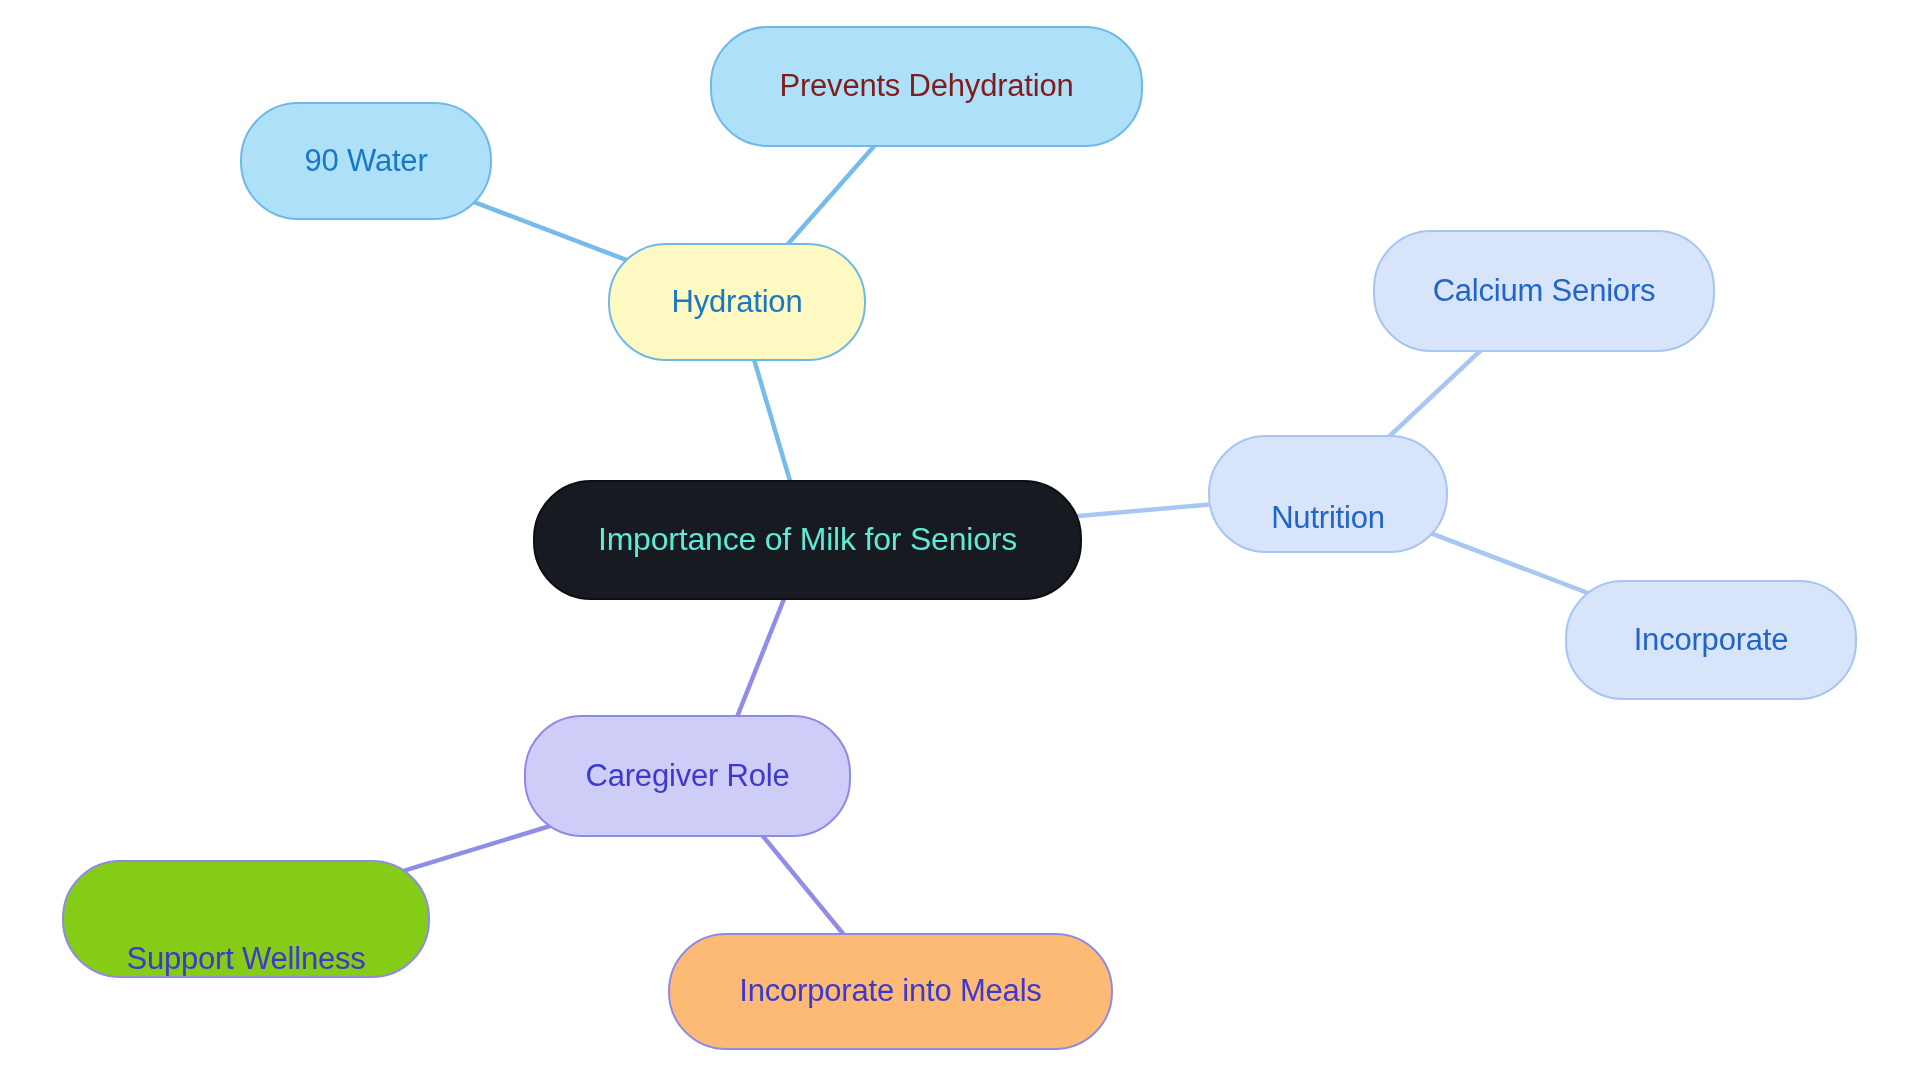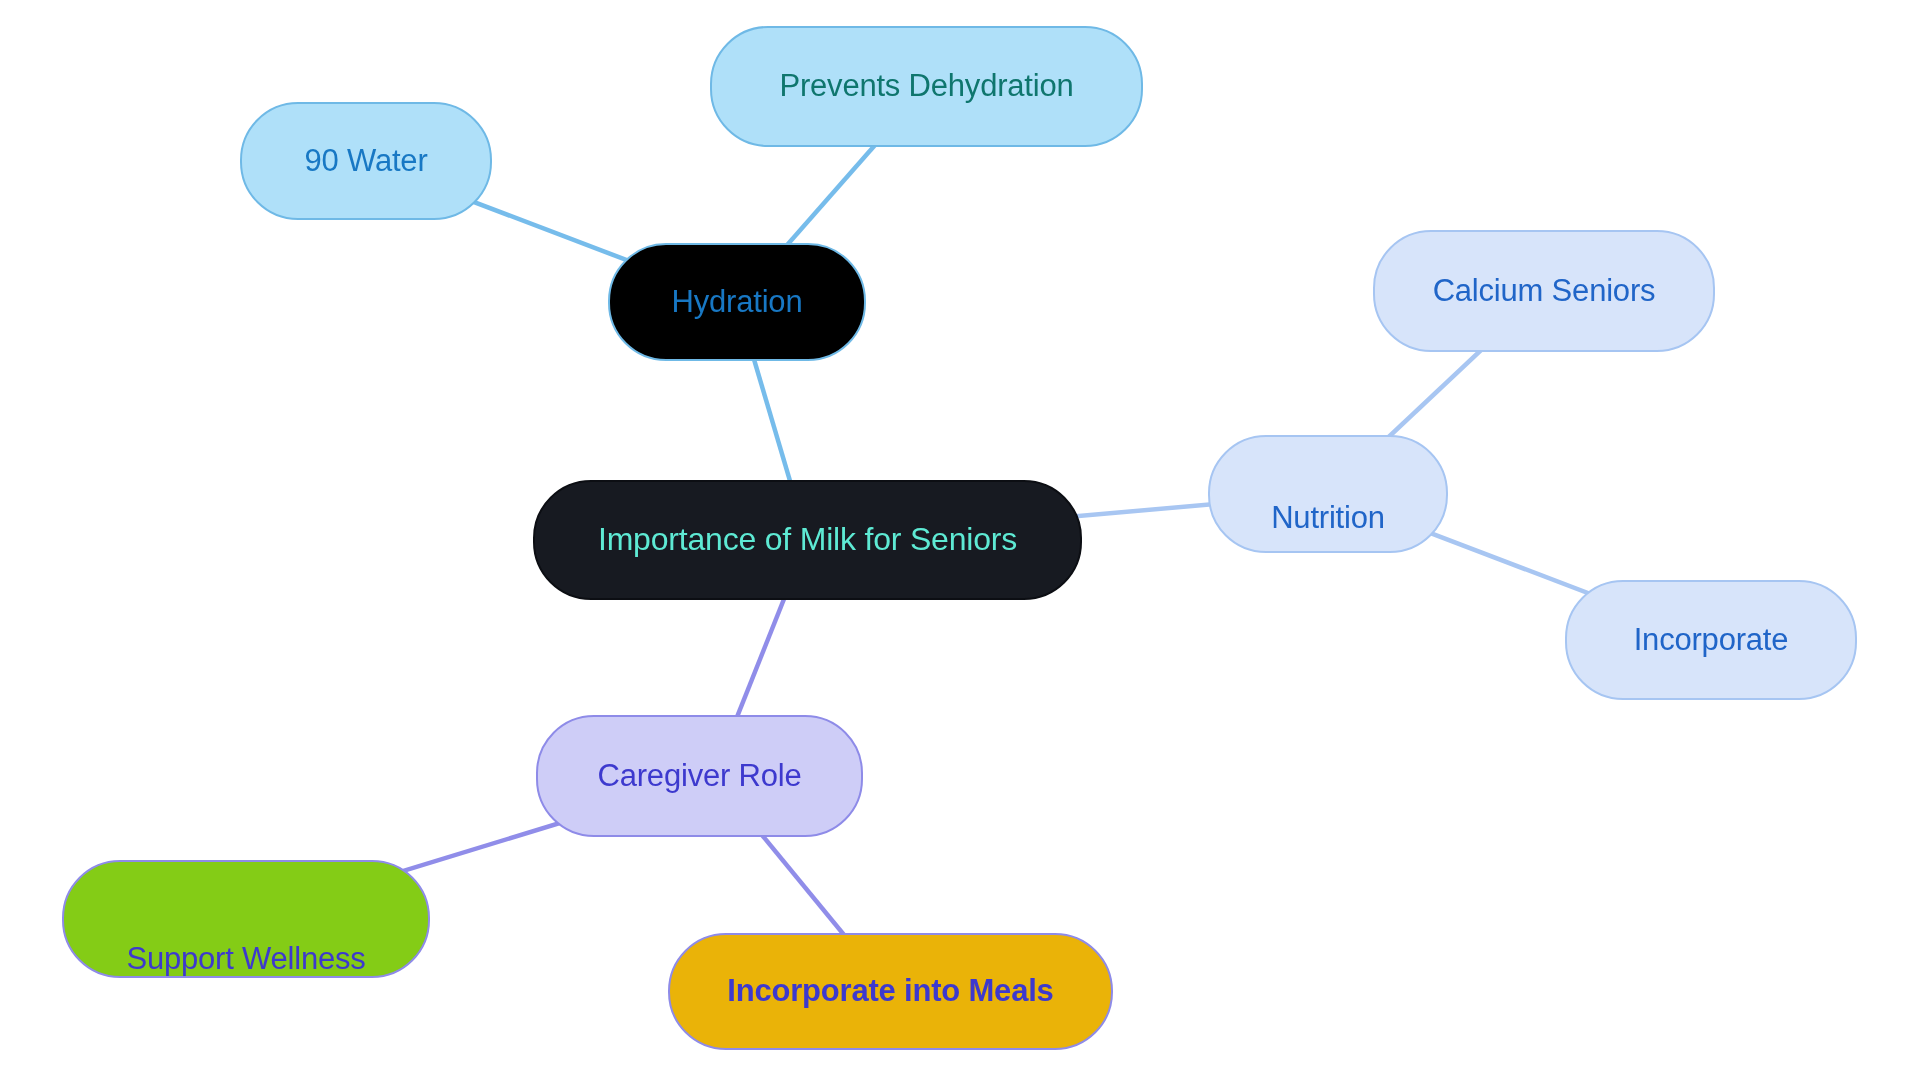--- a/index.html
+++ b/index.html
@@ -62,41 +62,41 @@
       <line x1="1328" y1="494" x2="1544" y2="291" stroke="#a8c6f2" stroke-width="4.5"></line>
       <line x1="1328" y1="494" x2="1711" y2="640" stroke="#a8c6f2" stroke-width="4.5"></line>
       <line x1="807.5" y1="540" x2="713.5" y2="776" stroke="#908de9" stroke-width="4.5"></line>
       <line x1="713.5" y1="776" x2="246" y2="919" stroke="#908de9" stroke-width="4.5"></line>
       <line x1="713.5" y1="776" x2="890.5" y2="991.5" stroke="#908de9" stroke-width="4.5"></line>
     </svg>
   <div class="nodes-layer" id="nodes-layer">
       <div class="mm-node level-root" style="left: 533px; top: 480px; width: 549px; height: 120px; background: rgb(23, 26, 33); border: 2px solid rgb(12, 14, 19); border-radius: 58px;">
         <span class="mm-label" style="color: #5eead4;">Importance of Milk for Seniors</span>
       </div>
-      <div class="mm-node level-branch" style="left: 608px; top: 243px; width: 258px; height: 118px; background: #000000; border: 2px solid rgb(111, 185, 230); border-radius: 58px;">
+      <div class="mm-node level-branch" style="left: 608px; top: 243px; width: 258px; height: 118px; background: #fef9c3; border: 2px solid rgb(111, 185, 230); border-radius: 58px;">
         <span class="mm-label" style="color: rgb(24, 120, 196);">Hydration</span>
       </div>
       <div class="mm-node level-leaf" style="left: 240px; top: 102px; width: 252px; height: 118px; background: rgb(175, 224, 249); border: 2px solid rgb(111, 185, 230); border-radius: 58px;">
         <span class="mm-label" style="color: rgb(24, 120, 196);">90 Water</span>
       </div>
       <div class="mm-node level-leaf" style="left: 710px; top: 26px; width: 433px; height: 121px; background: rgb(175, 224, 249); border: 2px solid rgb(111, 185, 230); border-radius: 58px;">
-        <span class="mm-label" style="color: #0f766e;">Prevents Dehydration</span>
+        <span class="mm-label" style="color: #7f1d1d;">Prevents Dehydration</span>
       </div>
       <div class="mm-node level-branch" style="left: 1208px; top: 435px; width: 240px; height: 118px; background: rgb(215, 228, 250); border: 2px solid rgb(166, 197, 242); border-radius: 58px;">
         <span class="mm-label" style="color: rgb(32, 101, 200); margin-top: 48px;">Nutrition</span>
       </div>
       <div class="mm-node level-leaf" style="left: 1373px; top: 230px; width: 342px; height: 122px; background: rgb(215, 228, 250); border: 2px solid rgb(166, 197, 242); border-radius: 58px;">
         <span class="mm-label" style="color: rgb(32, 101, 200);">Calcium Seniors</span>
       </div>
       <div class="mm-node level-leaf" style="left: 1565px; top: 580px; width: 292px; height: 120px; background: rgb(215, 228, 250); border: 2px solid rgb(166, 197, 242); border-radius: 58px;">
         <span class="mm-label" style="color: rgb(32, 101, 200);">Incorporate</span>
       </div>
-      <div class="mm-node level-branch" style="left: 536px; top: 715px; width: 327px; height: 122px; background: rgb(206, 205, 247); border: 2px solid rgb(142, 139, 232); border-radius: 58px;">
+      <div class="mm-node level-branch" style="left: 524px; top: 715px; width: 327px; height: 122px; background: rgb(206, 205, 247); border: 2px solid rgb(142, 139, 232); border-radius: 58px;">
         <span class="mm-label" style="color: rgb(61, 57, 206);">Caregiver Role</span>
       </div>
       <div class="mm-node level-leaf" style="left: 62px; top: 860px; width: 368px; height: 118px; background: #84cc16; border: 2px solid rgb(142, 139, 232); border-radius: 58px; align-items: flex-end;">
         <span class="mm-label" style="color: rgb(61, 57, 206);">Support Wellness</span>
       </div>
-      <div class="mm-node level-leaf" style="left: 668px; top: 933px; width: 445px; height: 117px; background: #eab308; border: 2px solid rgb(142, 139, 232); border-radius: 58px; font-weight: bold;">
+      <div class="mm-node level-leaf" style="left: 668px; top: 933px; width: 445px; height: 117px; background: #fdba74; border: 2px solid rgb(142, 139, 232); border-radius: 58px;">
         <span class="mm-label" style="color: rgb(61, 57, 206);">Incorporate into Meals</span>
       </div>
     </div>
 </div>
 
 </body></html>

